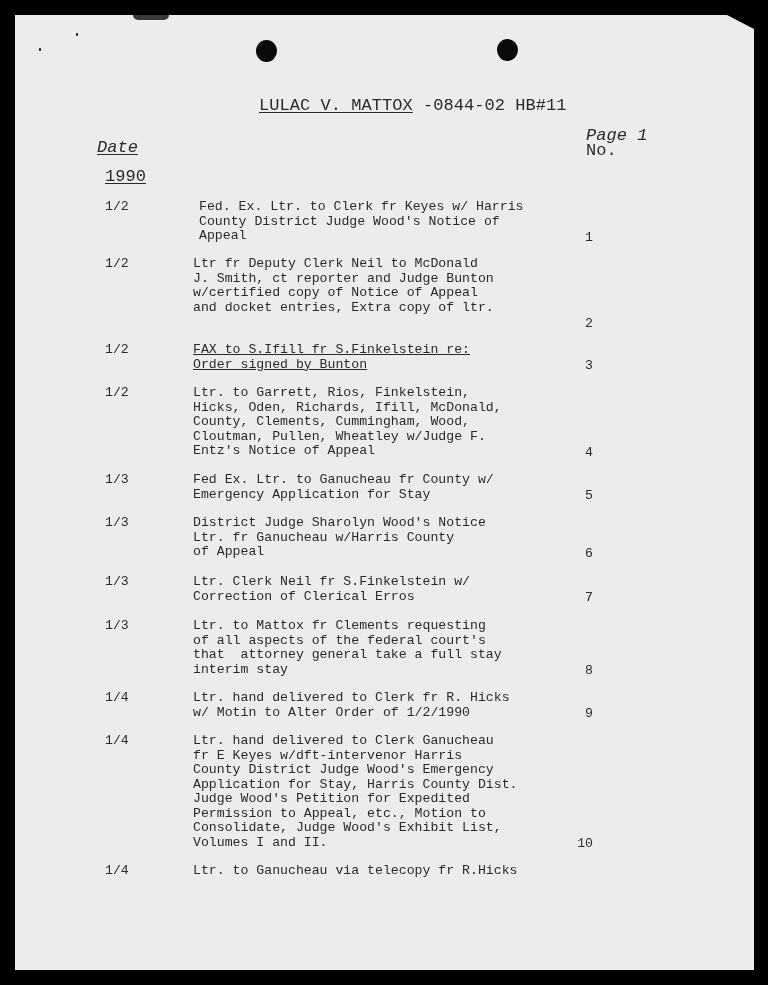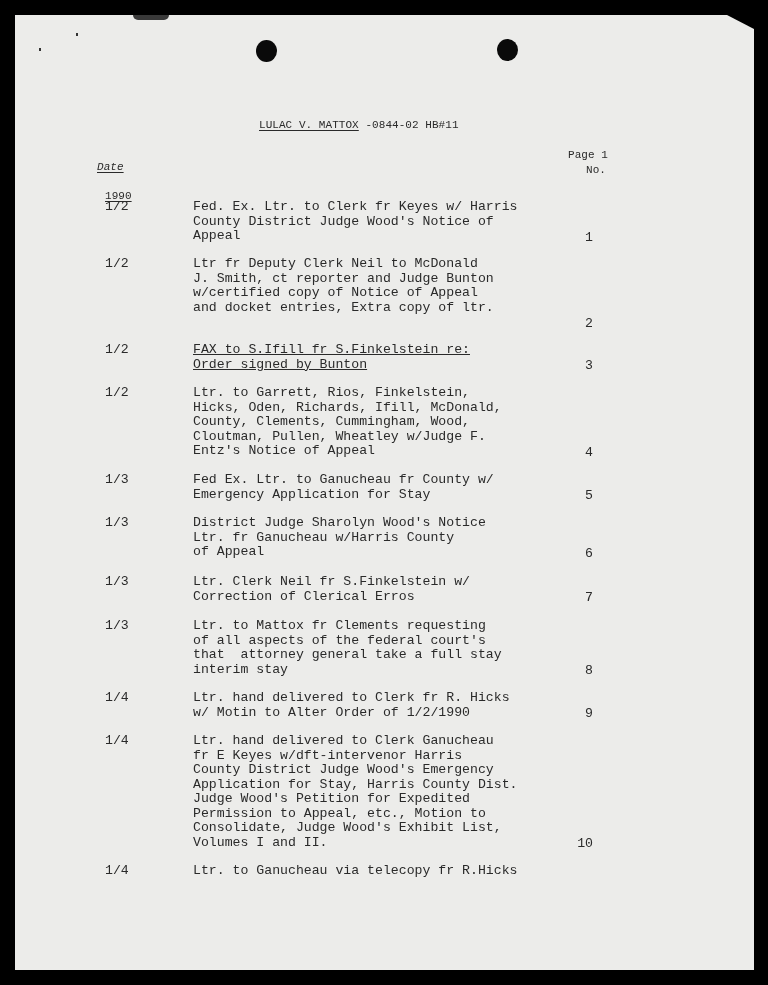--- a/index.html
+++ b/index.html
@@ -42,25 +42,24 @@
     }
     .hole {
       position: absolute;
       width: 21px;
       height: 22px;
       border-radius: 50%;
       background: #0a0a0a;
     }
     .t {
       position: absolute;
-      font-size: 11px;
+      font-size: 17px;
       line-height: 14.5px;
       white-space: pre;
       letter-spacing: 0.05px;
-      margin-top: 19px;
     }
     .u {
       text-decoration: underline;
       text-underline-offset: 2px;
     }
     .entry-date {
       position: absolute;
       left: 90px;
       font-size: 13.2px;
       line-height: 14.5px;
@@ -89,29 +88,29 @@
 
 <div class="page">
   <div class="scuff"></div>
   <div class="speck" style="left:61px; top:18px;"></div>
   <div class="speck" style="left:24px; top:33px;"></div>
   <div class="hole" style="left:241px; top:25px;"></div>
   <div class="hole" style="left:482px; top:24px;"></div>
 
   <div class="t" style="left:244px; top:84px;"><span class="u">LULAC V. MATTOX</span><span> -0844-02 HB#11</span></div>
 
-  <div class="t" style="left:553px; top:114px;">Page 1</div>
+  <div class="t" style="left:571px; top:114px;font-style:italic;">Page 1</div>
   <div class="t" style="left:571px; top:129px;">No.</div>
   <div class="t u" style="left:82px; top:126px;font-style:italic;">Date</div>
   <div class="t u" style="left:90px; top:155px;">1990</div>
 
   <div id="entries">
       <div>
         <div class="entry-date" style="top: 185px;">1/2</div>
-        <div class="entry-desc" style="top: 185px;"><div>Fed. Ex. Ltr. to Clerk fr Keyes w/ Harris</div><div>County District Judge Wood's Notice of</div><div>Appeal</div></div>
+        <div class="entry-desc" style="top: 185px; margin-left: 6px;"><div>Fed. Ex. Ltr. to Clerk fr Keyes w/ Harris</div><div>County District Judge Wood's Notice of</div><div>Appeal</div></div>
         <div class="entry-num" style="top: 215.5px;">1</div>
       </div>
       <div>
         <div class="entry-date" style="top: 242px;">1/2</div>
         <div class="entry-desc" style="top: 242px;"><div>Ltr fr Deputy Clerk Neil to McDonald</div><div>J. Smith, ct reporter and Judge Bunton</div><div>w/certified copy of Notice of Appeal</div><div>and docket entries, Extra copy of ltr.</div></div>
         <div class="entry-num" style="top: 301.5px;">2</div>
       </div>
       <div>
         <div class="entry-date" style="top: 328px;">1/2</div>
         <div class="entry-desc" style="top: 328px; text-decoration: underline;"><div>FAX to S.Ifill fr S.Finkelstein re:</div><div>Order signed by Bunton</div></div>

